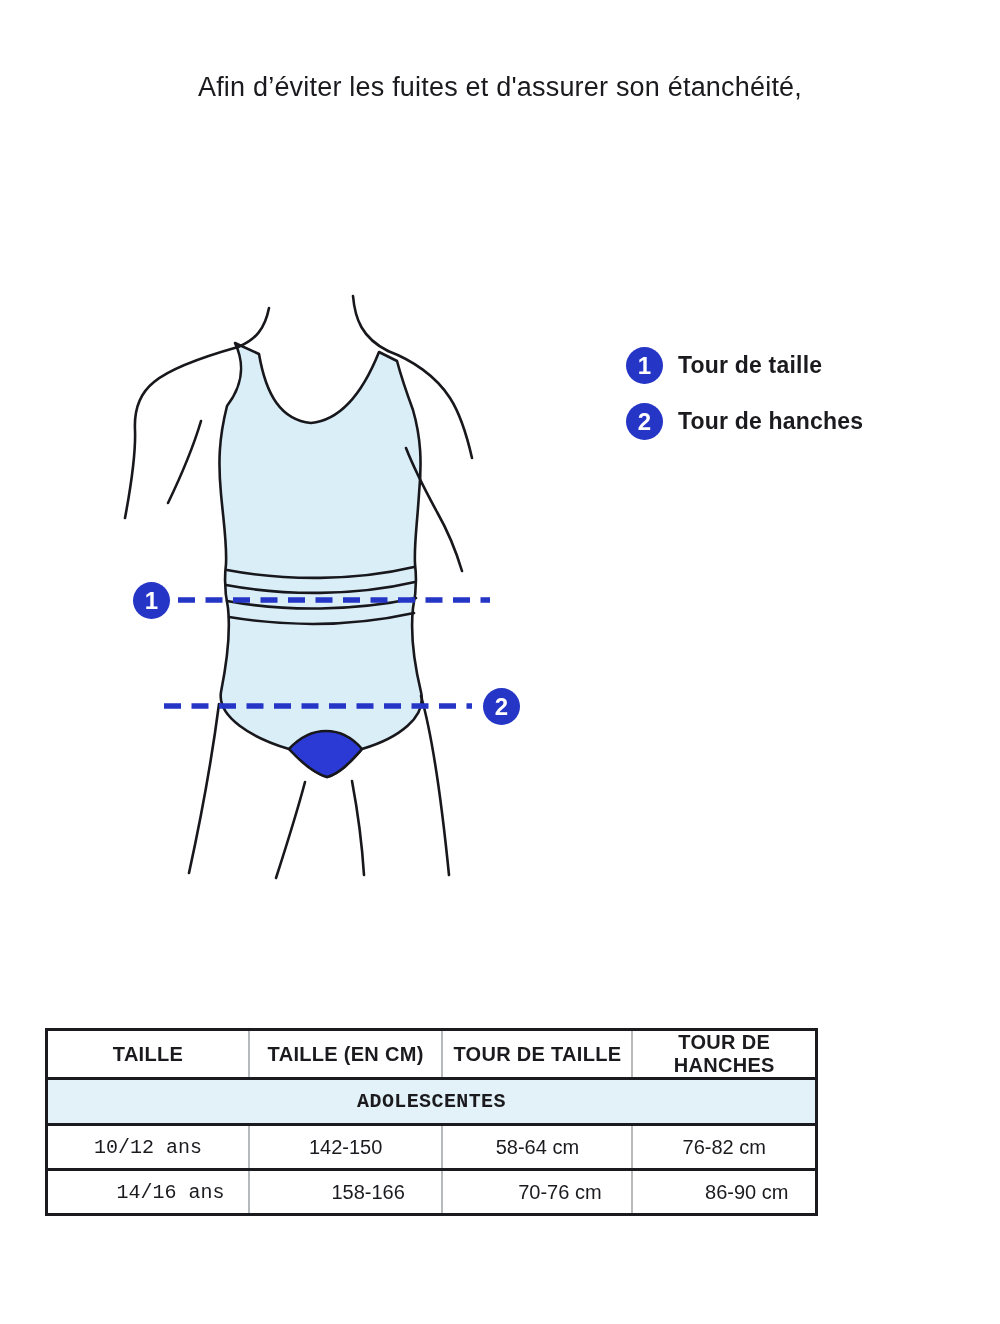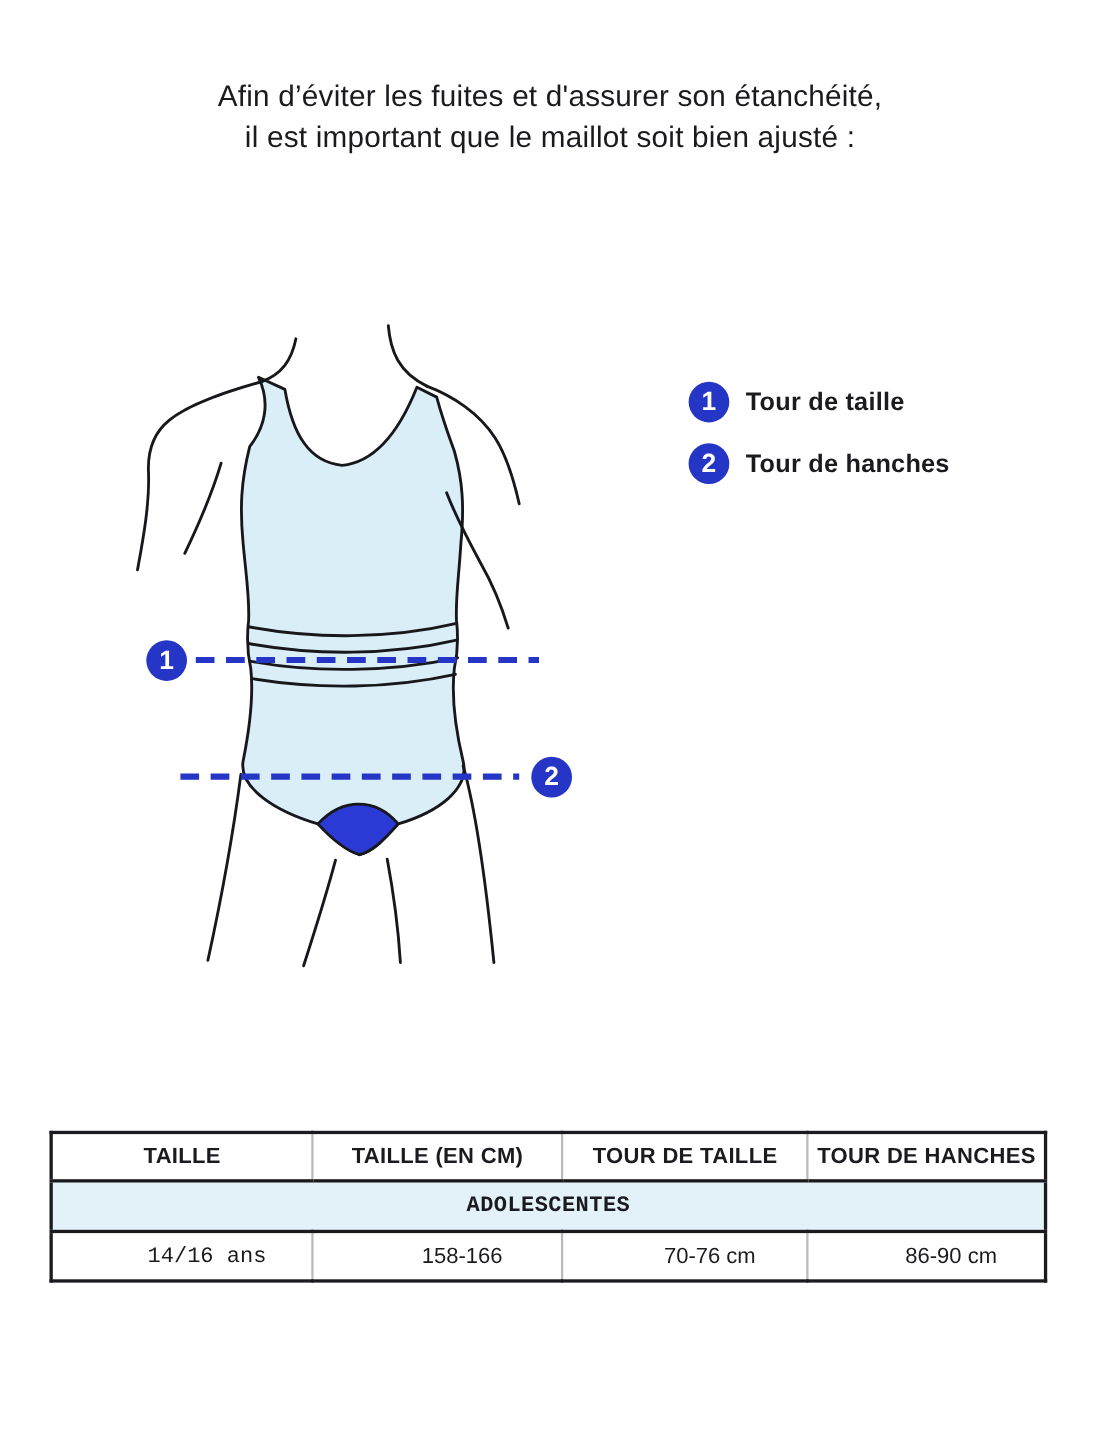--- a/index.html
+++ b/index.html
@@ -34,40 +34,39 @@
   .marker-2{left:483px;top:688px;}
 
   
   .legend-item{position:absolute;display:flex;align-items:center;gap:15px;}
   .legend-item .marker{position:static;flex:0 0 auto;}
   .legend-item-1{left:626px;top:347px;}
   .legend-item-2{left:626px;top:403px;}
   .legend-label{font-size:23px;font-weight:bold;color:var(--ink);letter-spacing:.2px;white-space:nowrap;}
 
   
-  .size-table{position:absolute;left:45px;top:1028px;width:907px;border-collapse:collapse;
+  .size-table{position:absolute;left:45px;top:1028px;width:773px;border-collapse:collapse;
     table-layout:fixed;border:3px solid var(--ink);}
   .size-table th,.size-table td{text-align:center;vertical-align:middle;font-size:20px;color:var(--ink);}
   .size-table thead th{height:44px;font-weight:bold;letter-spacing:.3px;
     border-bottom:3px solid var(--ink);border-left:2px solid var(--divider);}
   .size-table thead th:first-child{border-left:none;}
   .size-table td.band{height:46px;background:var(--band-bg);font-weight:bold;letter-spacing:.4px;
     border-bottom:3px solid var(--ink);}
   .size-table tbody td{height:45px;border-bottom:3px solid var(--ink);border-left:2px solid var(--divider);font-weight:400;}
   .size-table tbody td:first-child{border-left:none;font-family:Liberation Mono, monospace;}
   .size-table tbody tr:last-child td{border-bottom:none;padding-left:45px;}
 </style>
 </head>
 <body>
 
 <div class="page">
 
   <div class="heading">
     <div>Afin d’éviter les fuites et d'assurer son étanchéité,</div>
-    <div>il est important que le maillot soit bien ajusté :</div>
   </div>
 
   <svg class="diagram-svg" viewBox="0 0 440 620">
 
     <path class="suit" d="M 135 73
       C 146 96 141 118 127 136
       C 119 168 118 192 121 224
       C 124 256 127 274 126 294
       C 124 311 125 324 128 338
       C 131 366 126 397 121 422
@@ -142,20 +141,26 @@
         <th>TAILLE (EN CM)</th>
         <th>TOUR DE TAILLE</th>
         <th>TOUR DE HANCHES</th>
       </tr>
     </thead>
     <tbody>
       <tr>
         <td class="band" colspan="4">ADOLESCENTES</td>
       </tr>
       <tr>
+        <td>10/12 ans</td>
+        <td>142-150</td>
+        <td>58-64 cm</td>
+        <td>76-82 cm</td>
+      </tr>
+      <tr>
         <td>14/16 ans</td>
         <td>158-166</td>
         <td>70-76 cm</td>
         <td>86-90 cm</td>
       </tr>
     </tbody>
   </table>
 
 </div>
 

